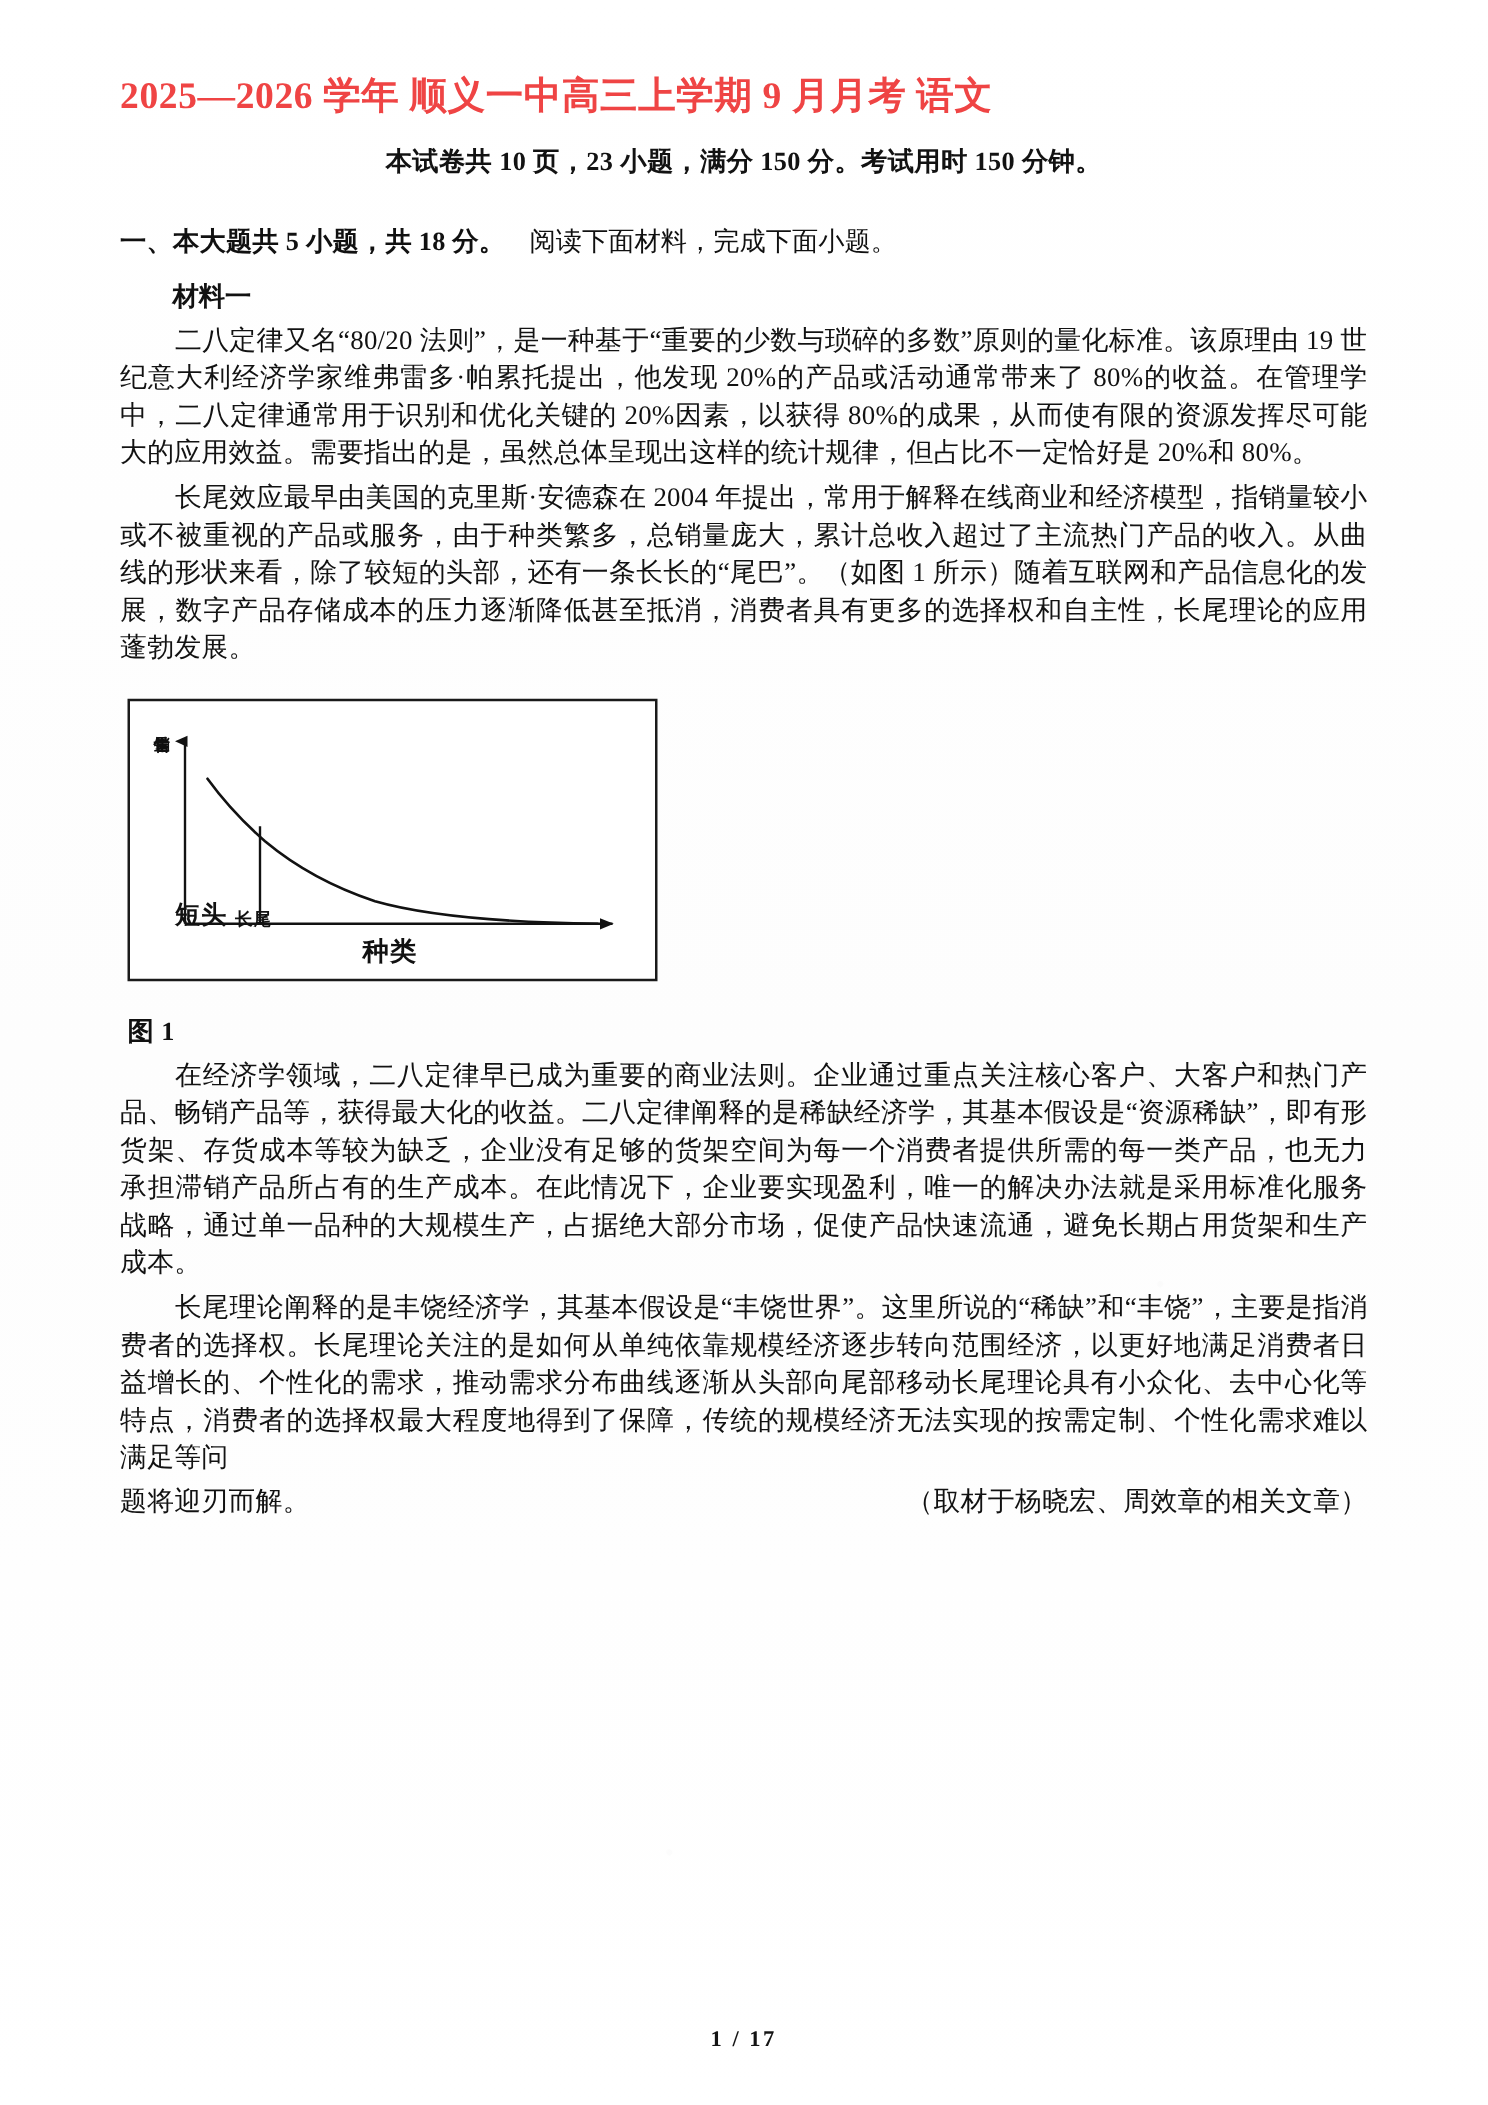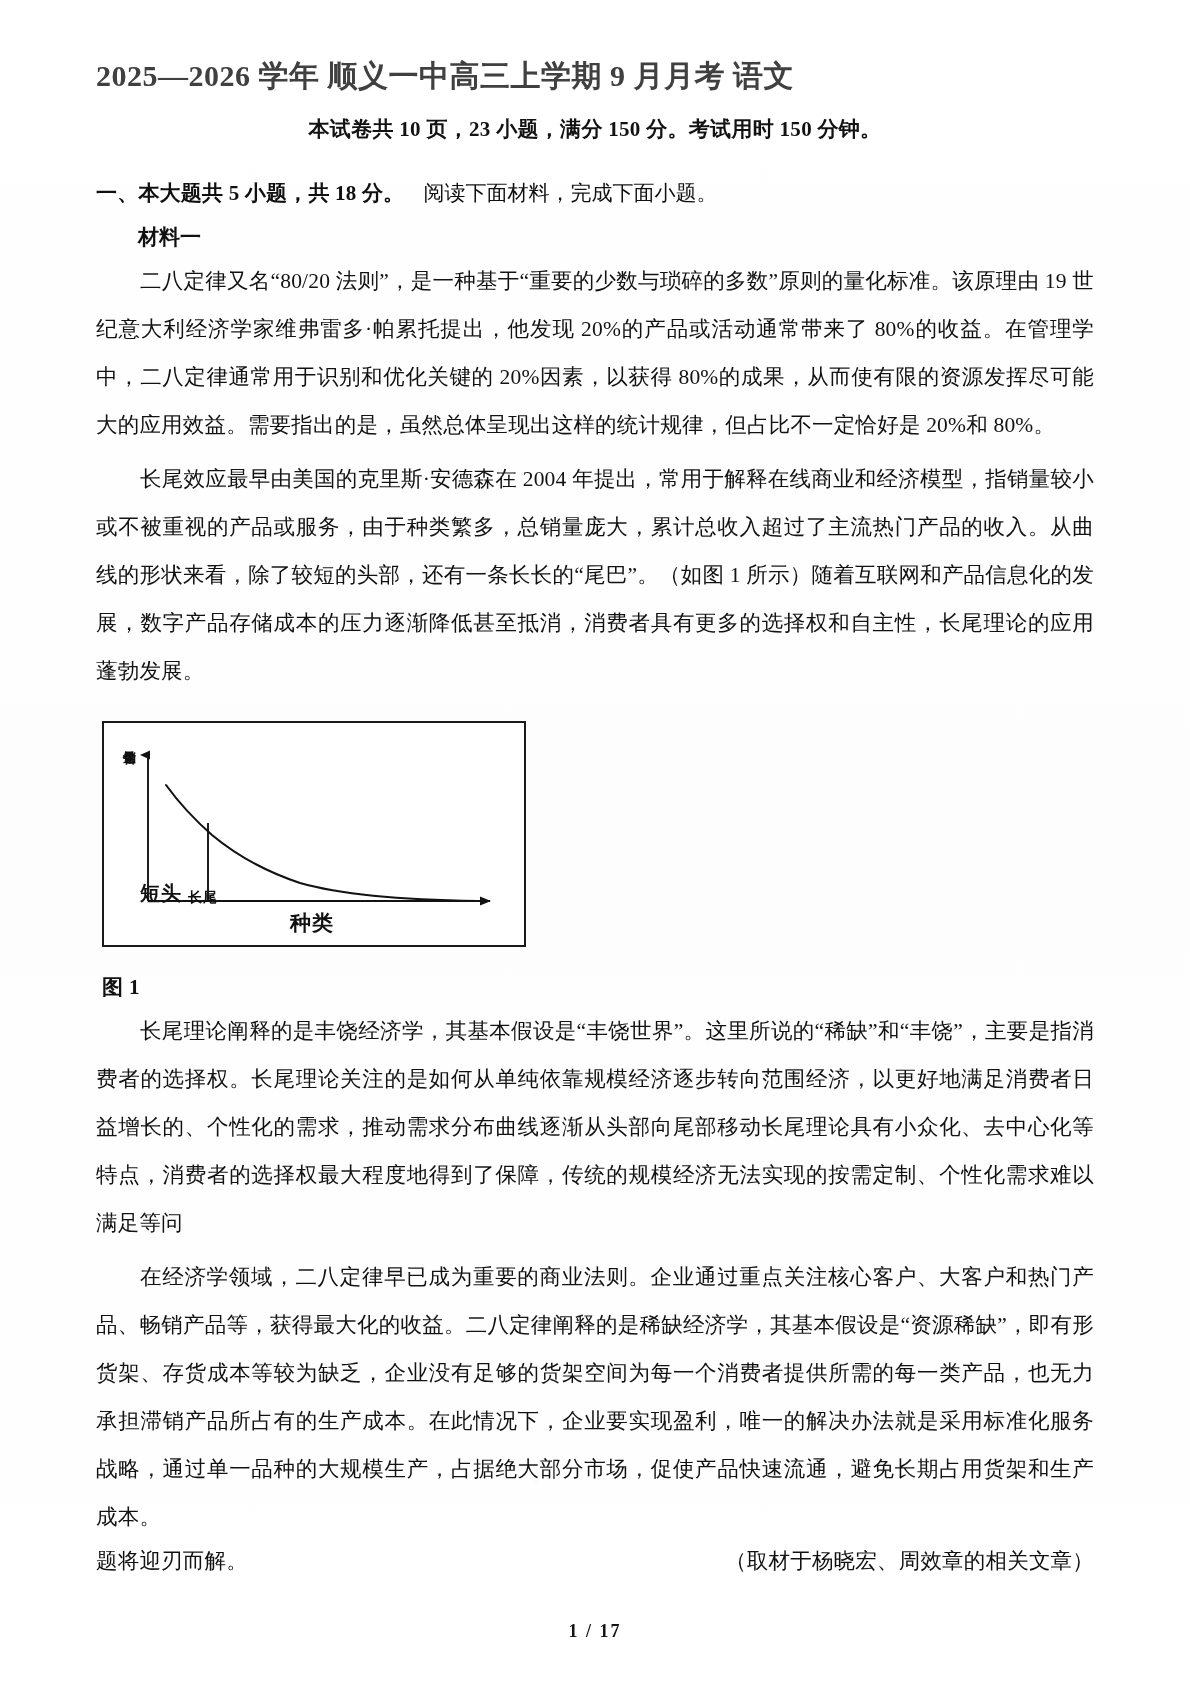--- a/index.html
+++ b/index.html
@@ -36,21 +36,21 @@
   }
 
   .doc-title {
     font-family: "Liberation Serif", "DejaVu Serif", serif;
     font-weight: 700;
     font-size: 30px;
     letter-spacing: 0.5px;
     text-align: left;
     margin: 10px 0 0 0;
     white-space: nowrap;
-    color: #404040;
+    color: #ef4444;
   }
   .doc-subtitle {
     font-weight: 700;
     font-size: 21px;
     text-align: center;
     margin: 18px 0 0 0;
     letter-spacing: 0.3px;
     color: #121212;
   }
 
@@ -70,21 +70,21 @@
 
   .material-label {
     margin: 16px 0 0 0;
     font-size: 21px;
     font-weight: 600;
     text-indent: 42px;
   }
 
   .para {
     font-size: 21.5px;
-    line-height: 48px;
+    line-height: 30px;
     text-align: justify;
     text-justify: inter-ideograph;
     margin: 6px 0 0 0;
     text-indent: 44px;
     letter-spacing: 0.2px;
     color: #121212;
   }
 
   
   .figure-wrap {
@@ -211,23 +211,23 @@
 
           <line x1="104" y1="178" x2="104" y2="100" stroke="#121212" stroke-width="1.9"></line>
 
           <path d="M 62,62 C 78,84 92,98 108,112 C 132,132 160,148 196,160 C 238,172 300,177 374,178" fill="none" stroke="#121212" stroke-width="2.1" stroke-linecap="round"></path>
         </svg>
       </div>
 
       <div class="figure-caption">图 1</div>
     </div>
 
+    <p class="para">在经济学领域，二八定律早已成为重要的商业法则。企业通过重点关注核心客户、大客户和热门产品、畅销产品等，获得最大化的收益。二八定律阐释的是稀缺经济学，其基本假设是“资源稀缺”，即有形货架、存货成本等较为缺乏，企业没有足够的货架空间为每一个消费者提供所需的每一类产品，也无力承担滞销产品所占有的生产成本。在此情况下，企业要实现盈利，唯一的解决办法就是采用标准化服务战略，通过单一品种的大规模生产，占据绝大部分市场，促使产品快速流通，避免长期占用货架和生产成本。</p>
+
     <p class="para">长尾理论阐释的是丰饶经济学，其基本假设是“丰饶世界”。这里所说的“稀缺”和“丰饶”，主要是指消费者的选择权。长尾理论关注的是如何从单纯依靠规模经济逐步转向范围经济，以更好地满足消费者日益增长的、个性化的需求，推动需求分布曲线逐渐从头部向尾部移动长尾理论具有小众化、去中心化等特点，消费者的选择权最大程度地得到了保障，传统的规模经济无法实现的按需定制、个性化需求难以满足等问</p>
-
-    <p class="para">在经济学领域，二八定律早已成为重要的商业法则。企业通过重点关注核心客户、大客户和热门产品、畅销产品等，获得最大化的收益。二八定律阐释的是稀缺经济学，其基本假设是“资源稀缺”，即有形货架、存货成本等较为缺乏，企业没有足够的货架空间为每一个消费者提供所需的每一类产品，也无力承担滞销产品所占有的生产成本。在此情况下，企业要实现盈利，唯一的解决办法就是采用标准化服务战略，通过单一品种的大规模生产，占据绝大部分市场，促使产品快速流通，避免长期占用货架和生产成本。</p>
 
     <div class="last-line-row">
       <span class="tail-text">题将迎刃而解。</span>
       <span class="tail-text">（取材于杨晓宏、周效章的相关文章）</span>
     </div>
 
   </div>
 
   <div class="page-footer">1 / 17</div>
 </div>

